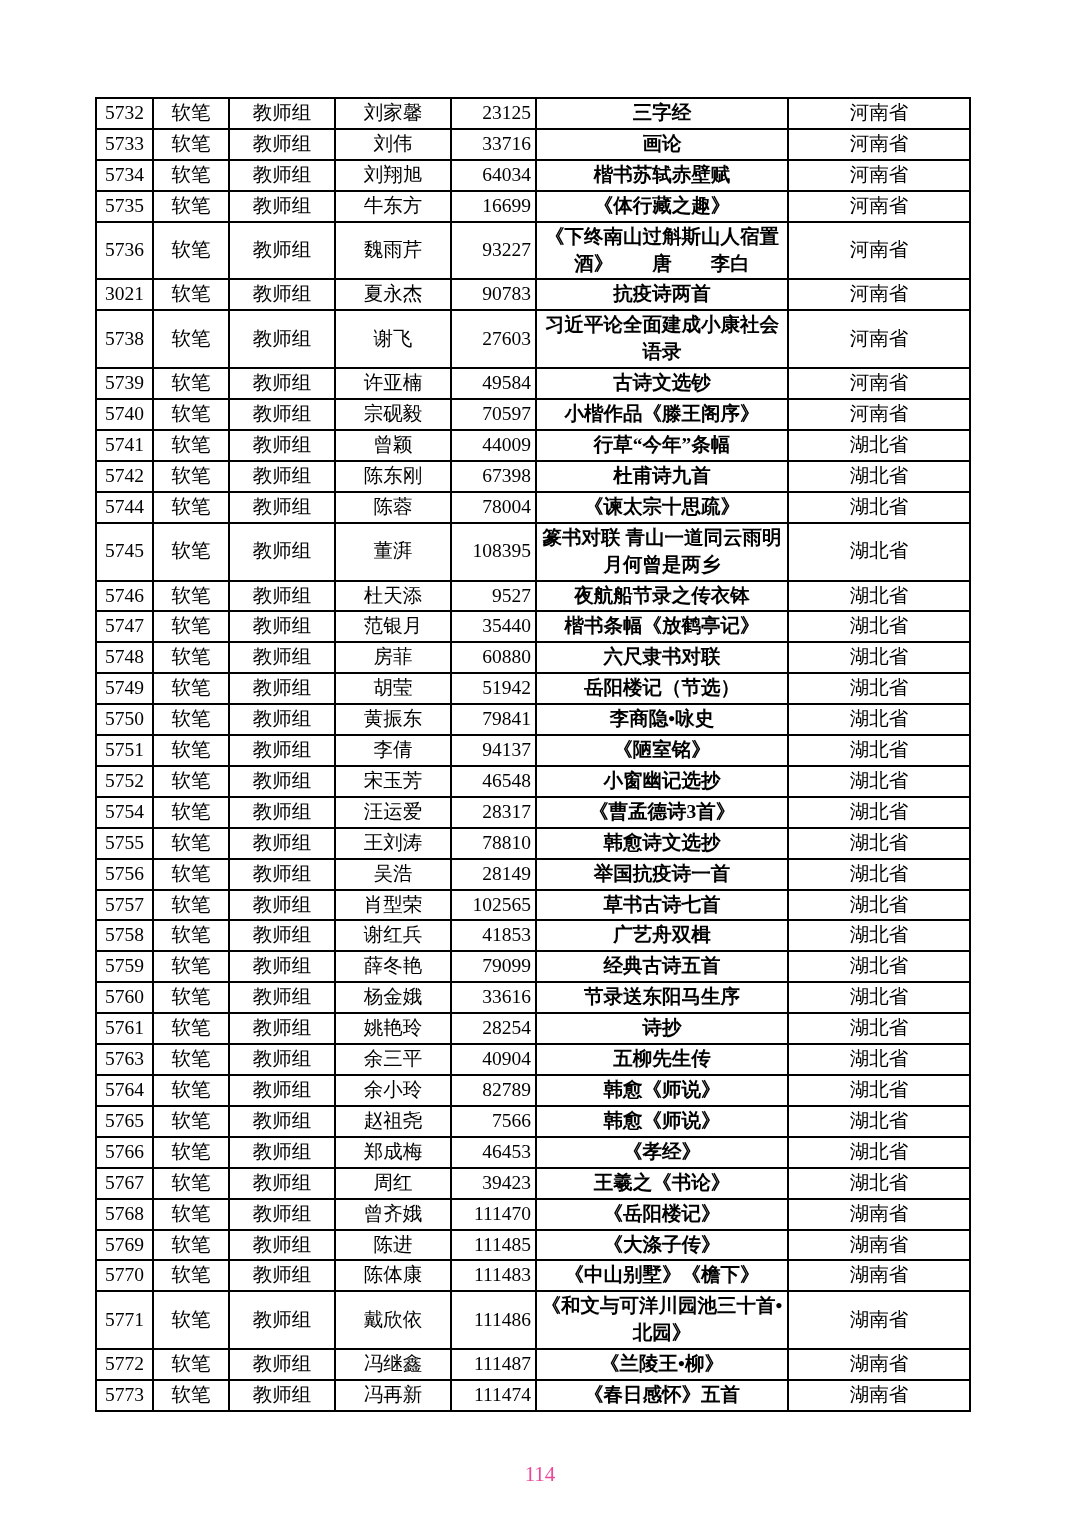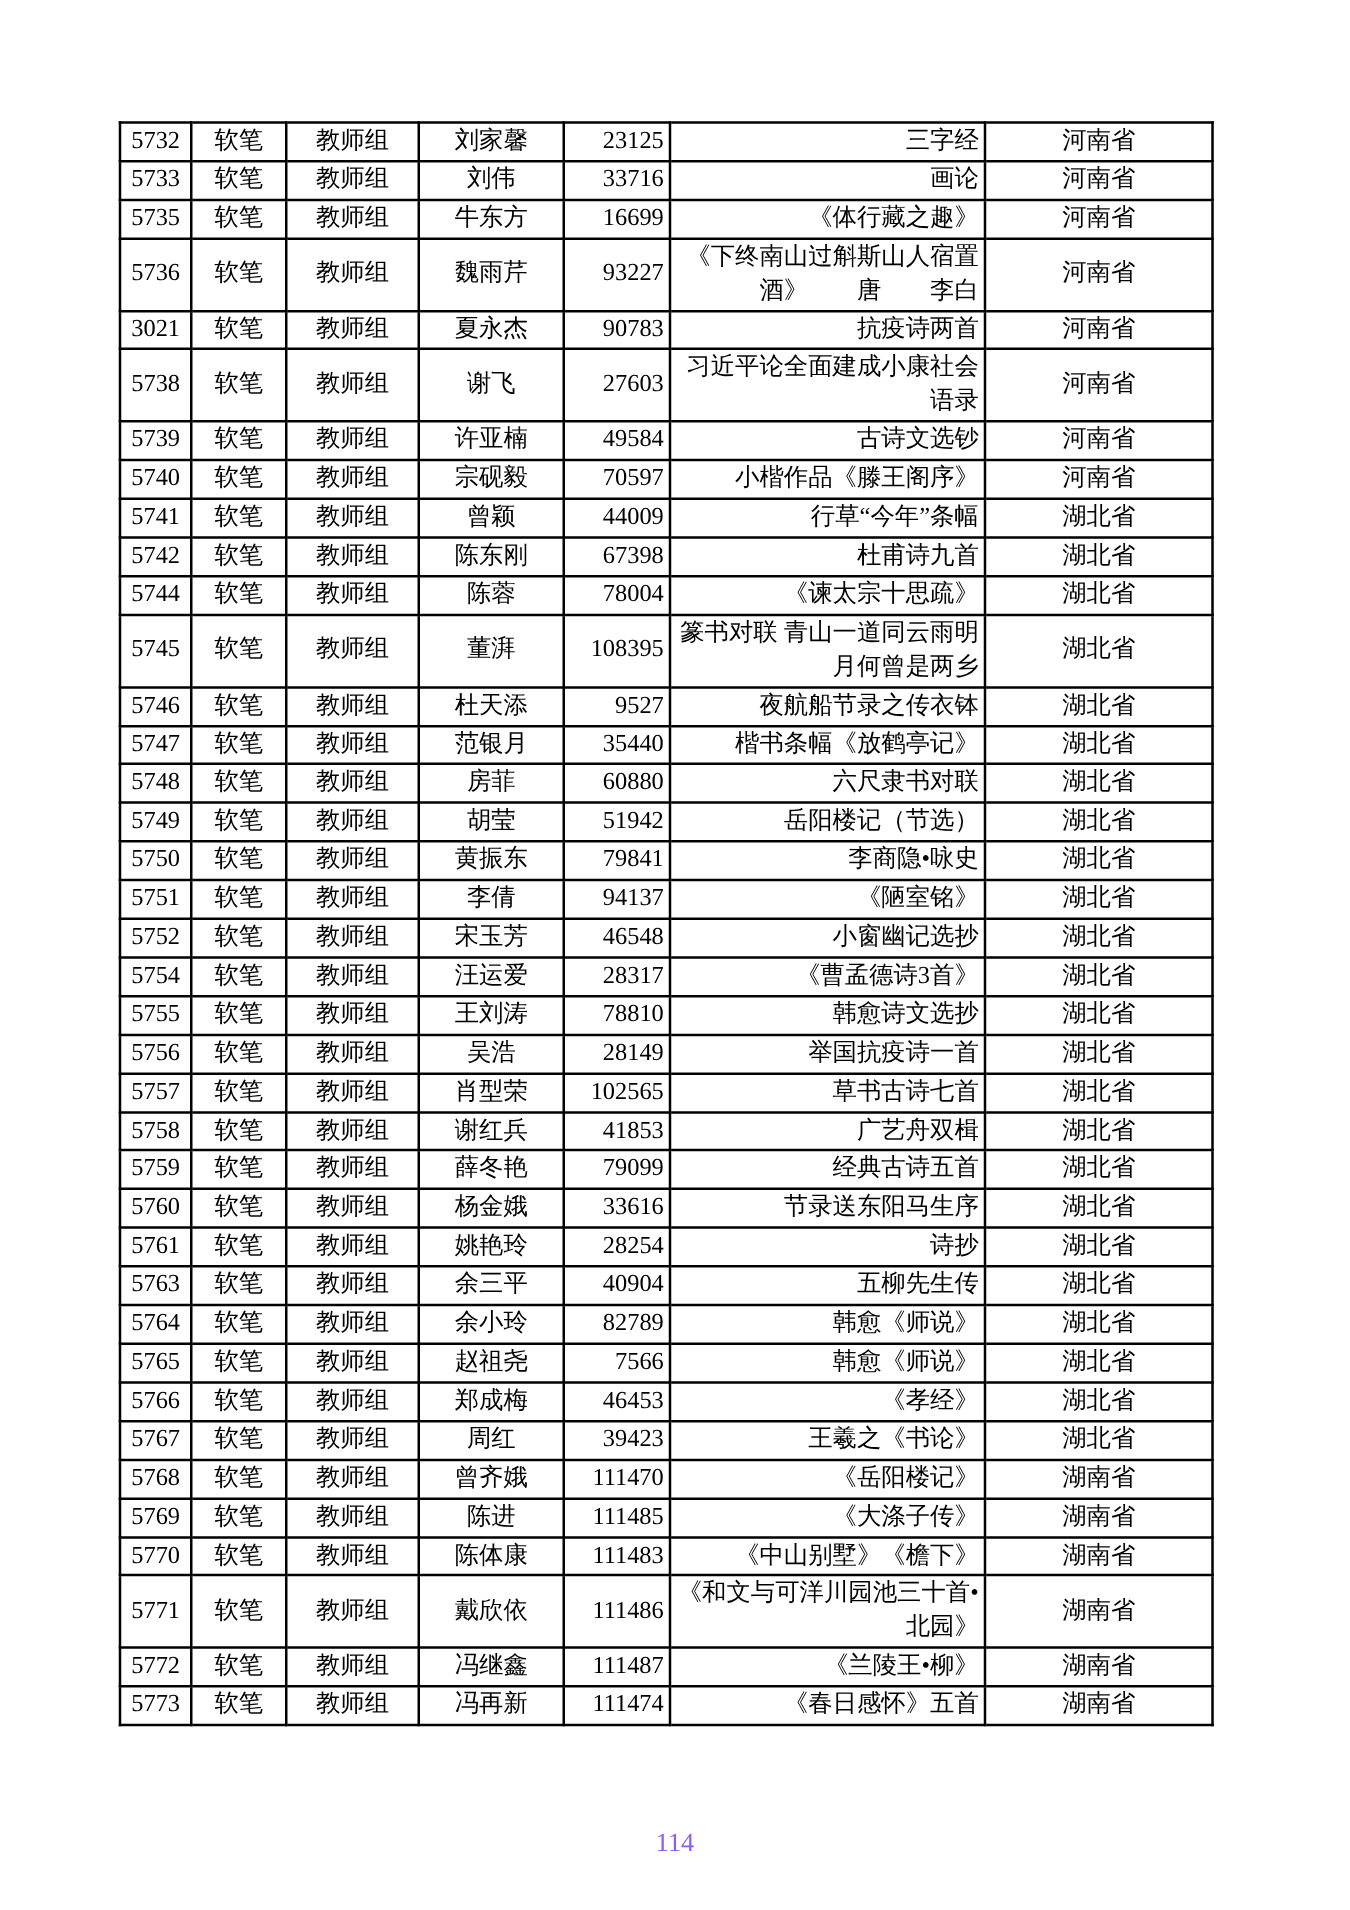--- a/index.html
+++ b/index.html
@@ -50,35 +50,36 @@
     line-height: 1.38;
     vertical-align: middle;
     font-family: "Liberation Serif", "DejaVu Serif", serif;
     word-break: break-all;
   }
   td.seq, td.cat, td.grp, td.name, td.num, td.region {
     text-align: center;
     white-space: nowrap;
   }
   td.work {
-    text-align: right;
+    text-align: center;
+    font-weight: bold;
   }
   td.num {
     font-family: "Liberation Serif", "DejaVu Serif", serif;
     text-align: right;
   }
   .page-number {
     position: absolute;
     left: 0;
     top: 1462px;
     width: 1080px;
     text-align: center;
     font-size: 21px;
     font-family: "Liberation Serif", "DejaVu Serif", serif;
-    color: #8b5cf6;
+    color: #ec4899;
   }
 </style>
 </head>
 <body>
 
 <div class="page">
 
   <div class="table-wrap">
     <table class="award-table">
       <colgroup>
@@ -103,20 +104,29 @@
           <tr>
             <td class="seq">5733</td>
             <td class="cat">软笔</td>
             <td class="grp">教师组</td>
             <td class="name">刘伟</td>
             <td class="num">33716</td>
             <td class="work">画论</td>
             <td class="region">河南省</td>
           </tr>
           <tr>
+            <td class="seq">5734</td>
+            <td class="cat">软笔</td>
+            <td class="grp">教师组</td>
+            <td class="name">刘翔旭</td>
+            <td class="num">64034</td>
+            <td class="work">楷书苏轼赤壁赋</td>
+            <td class="region">河南省</td>
+          </tr>
+          <tr>
             <td class="seq">5735</td>
             <td class="cat">软笔</td>
             <td class="grp">教师组</td>
             <td class="name">牛东方</td>
             <td class="num">16699</td>
             <td class="work">《体行藏之趣》</td>
             <td class="region">河南省</td>
           </tr>
           <tr>
             <td class="seq">5736</td>

